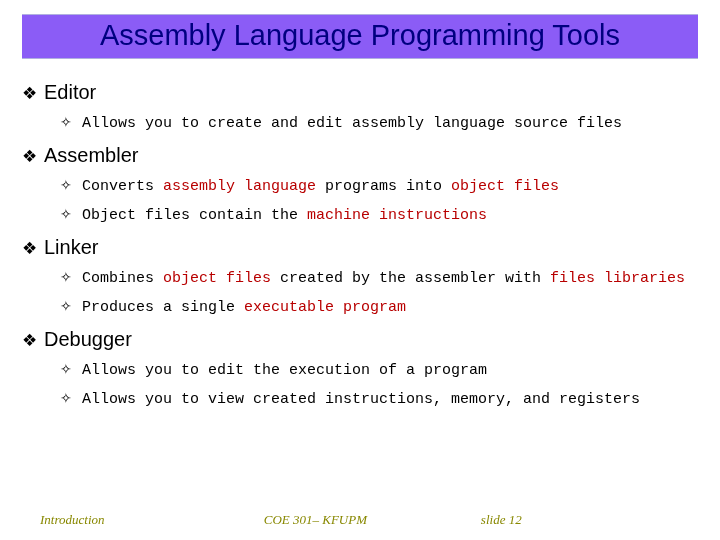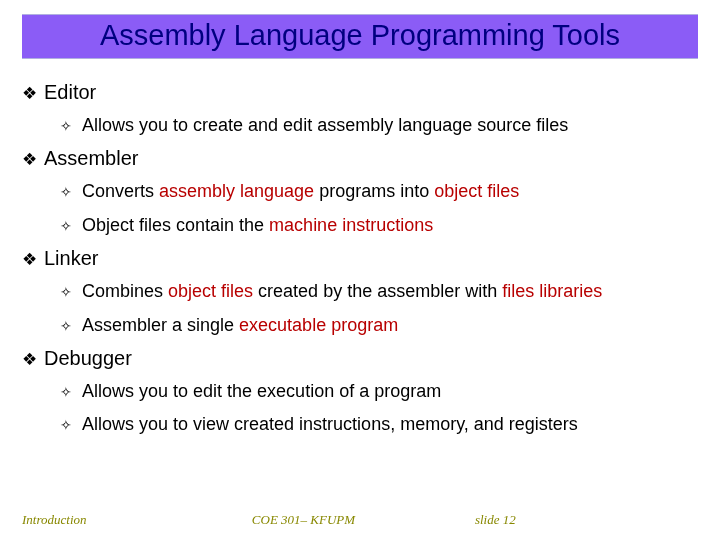--- a/index.html
+++ b/index.html
@@ -53,29 +53,30 @@
     margin-bottom: 2px;
   }
   .h2 .bullet {
     font-family: "Segoe UI Symbol", Arial, sans-serif;
     font-size: 14px;
     color: #000;
     width: 22px;
     flex-shrink: 0;
   }
   .h2 .text {
-    font-size: 18px;
+    font-size: 15px;
     color: #000;
     line-height: 1.3;
+    font-family: Liberation Mono, monospace;
   }
   .hl { color: #b80000; }
   .footer {
     position: absolute;
     bottom: 12px;
-    left: 22px;
+    left: 40px;
     right: 22px;
     display: flex;
     font-family: "Times New Roman", serif;
     font-style: italic;
     font-size: 13px;
     color: #888800;
     margin-top: 12px;
   }
   .footer .f-left { width: 34%; }
   .footer .f-center { width: 33%; }
@@ -112,21 +113,21 @@
     <div class="h1">
       <span class="bullet">❖</span>
       <span class="text">Linker</span>
     </div>
     <div class="h2">
       <span class="bullet">✧</span>
       <span class="text"><span>Combines </span><span class="hl">object files</span><span> created by the assembler with </span><span class="hl">files libraries</span></span>
     </div>
     <div class="h2">
       <span class="bullet">✧</span>
-      <span class="text"><span>Assembler a single </span><span class="hl">executable program</span></span>
+      <span class="text"><span>Produces a single </span><span class="hl">executable program</span></span>
     </div>
     <div class="h1">
       <span class="bullet">❖</span>
       <span class="text">Debugger</span>
     </div>
     <div class="h2">
       <span class="bullet">✧</span>
       <span class="text"><span>Allows you to edit the execution of a program</span></span>
     </div>
     <div class="h2">

